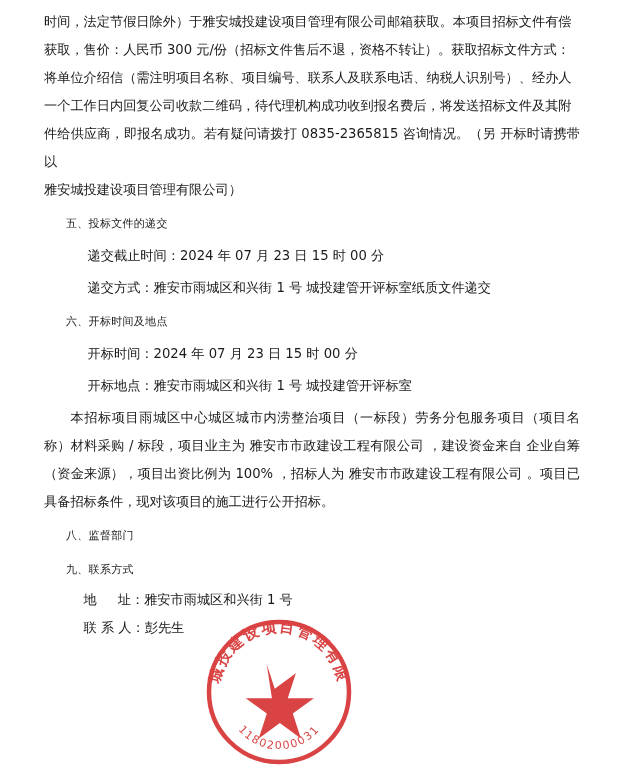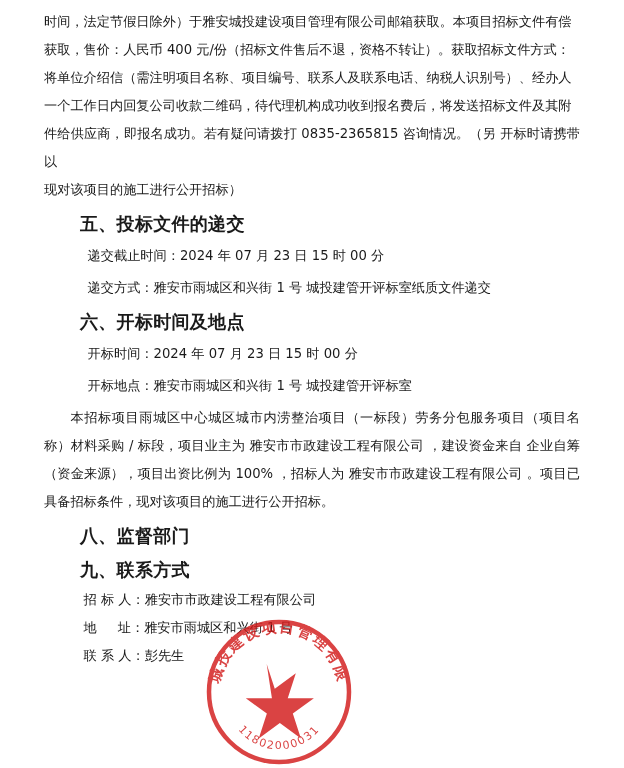--- a/index.html
+++ b/index.html
@@ -30,22 +30,22 @@
   }
   p.intro-line {
     margin: 0;
     font-size: 13.2px;
     line-height: 28px;
     text-align: justify;
     text-justify: inter-ideograph;
   }
   h2.section-heading {
     margin: 6px 0 2px 0;
-    font-size: 18px;
-    font-weight: bold;
+    font-size: 11px;
+    font-weight: normal;
     line-height: 28px;
     text-indent: 2em;
     letter-spacing: 0.3px;
   }
   p.indent3 {
     margin: 4px;
     font-size: 13.2px;
     line-height: 28px;
     text-indent: 3em;
   }
@@ -78,43 +78,42 @@
 </style>
 </head>
 <body>
 
 <div id="page">
 
   <div class="doc-body">
 
     <div>
       <p class="intro-line">时间，法定节假日除外）于雅安城投建设项目管理有限公司邮箱获取。本项目招标文件有偿</p>
-      <p class="intro-line">获取，售价：人民币 400 元/份（招标文件售后不退，资格不转让）。获取招标文件方式：</p>
+      <p class="intro-line">获取，售价：人民币 300 元/份（招标文件售后不退，资格不转让）。获取招标文件方式：</p>
       <p class="intro-line">将单位介绍信（需注明项目名称、项目编号、联系人及联系电话、纳税人识别号）、经办人</p>
       <p class="intro-line">一个工作日内回复公司收款二维码，待代理机构成功收到报名费后，将发送招标文件及其附</p>
       <p class="intro-line">件给供应商，即报名成功。若有疑问请拨打 0835-2365815 咨询情况。（另 开标时请携带以</p>
-      <p class="intro-line">现对该项目的施工进行公开招标）</p>
+      <p class="intro-line">雅安城投建设项目管理有限公司）</p>
     </div>
 
     <h2 class="section-heading">五、投标文件的递交</h2>
     <p class="indent3">递交截止时间：2024 年 07 月 23 日  15 时 00 分</p>
     <p class="indent3">递交方式：雅安市雨城区和兴街 1 号   城投建管开评标室纸质文件递交</p>
 
     <h2 class="section-heading">六、开标时间及地点</h2>
     <p class="indent3">开标时间：2024 年 07 月 23 日  15 时 00 分</p>
     <p class="indent3">开标地点：雅安市雨城区和兴街 1 号   城投建管开评标室</p>
 
     <p class="body-just">本招标项目雨城区中心城区城市内涝整治项目（一标段）劳务分包服务项目（项目名称）材料采购 /    标段，项目业主为    雅安市市政建设工程有限公司        ，建设资金来自   企业自筹       （资金来源），项目出资比例为   100%  ，招标人为 雅安市市政建设工程有限公司 。项目已具备招标条件，现对该项目的施工进行公开招标。</p>
 
     <h2 class="section-heading">八、监督部门</h2>
 
     <h2 class="section-heading">九、联系方式</h2>
 
     <div>
-      <p class="contact-row"><span>招 标 人：</span><span>雅安市市政建设工程有限公司</span></p>
       <p class="contact-row"><span>地     址：</span><span>雅安市雨城区和兴街 1 号</span></p>
       <p class="contact-row"><span>联 系 人：</span><span>彭先生</span></p>
 
     </div>
 
   </div>
 
   <div id="seal">
     <svg width="152" height="152" viewBox="0 0 152 152" xmlns="http://www.w3.org/2000/svg">
       <defs>

